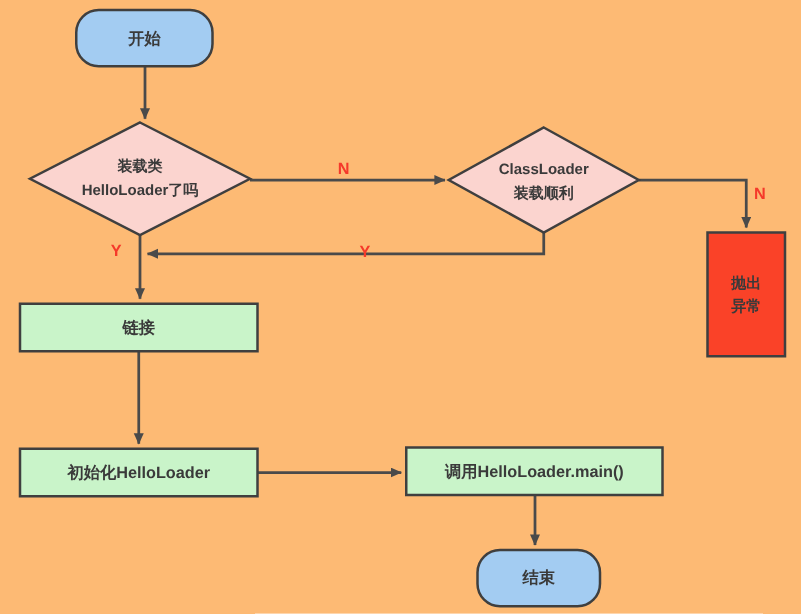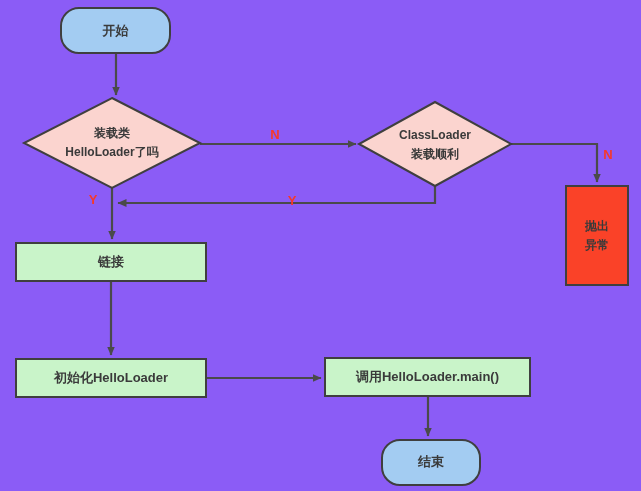--- a/index.html
+++ b/index.html
@@ -7,21 +7,21 @@
     padding: 0;
     background: #ffffff;
   }
   body {
     font-family: "Liberation Sans", sans-serif;
   }
   #canvas {
     position: relative;
     width: 641px;
     height: 491px;
-    background: #8b5cf6;
+    background: #fdba74;
     overflow: hidden;
   }
   #flow-svg {
     position: absolute;
     top: 0;
     left: 0;
     width: 641px;
     height: 491px;
   }
   .node-label {

